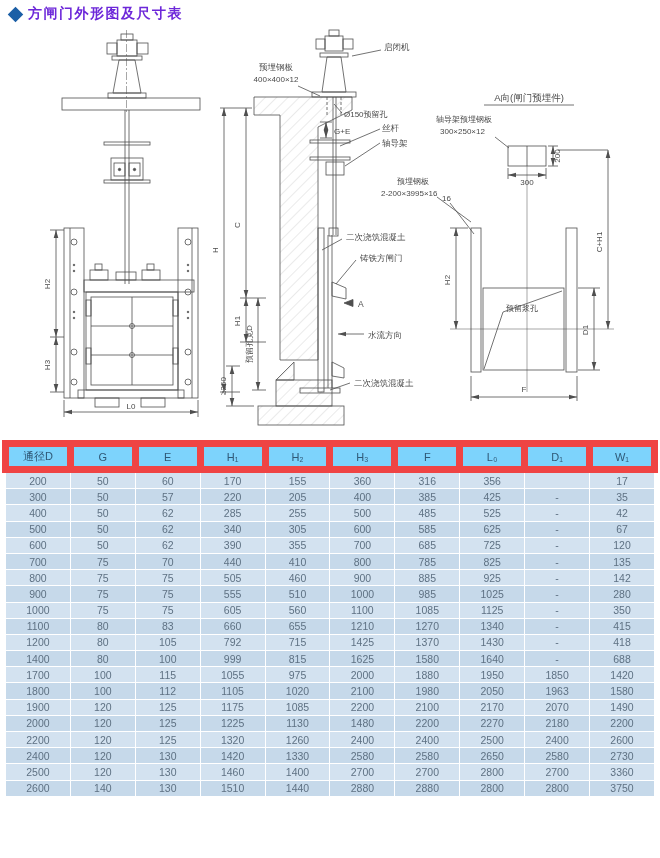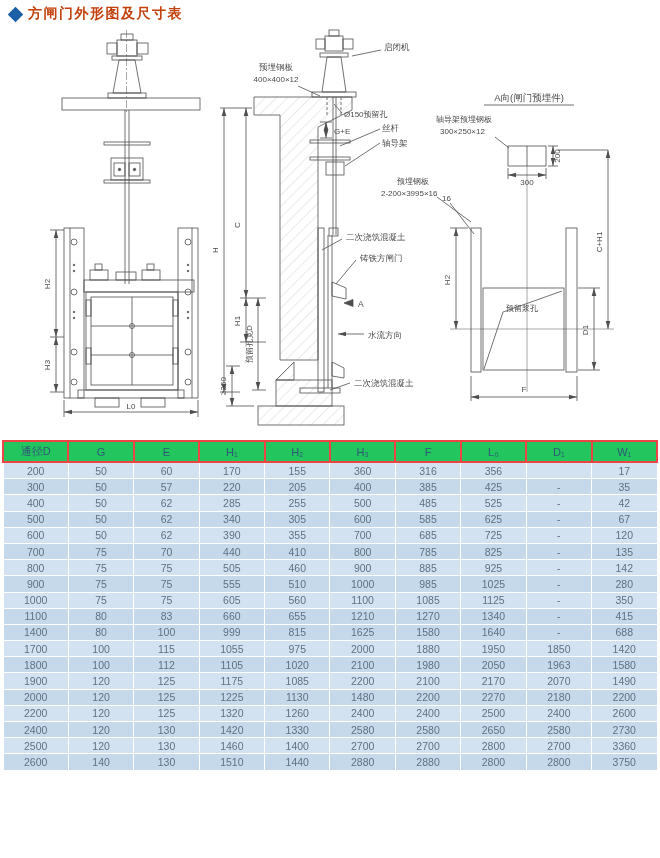--- a/index.html
+++ b/index.html
@@ -1,29 +1,29 @@
 <!DOCTYPE html>
 <html><head>
 <meta charset="utf-8">
 <style>
   html,body{margin:0;padding:0;background:#ffffff;}
   .page{position:relative;width:660px;height:858px;background:#fff;overflow:hidden;
         font-family:"Liberation Sans",sans-serif;}
   .title-row{position:absolute;top:5px;left:8px;display:flex;align-items:center;gap:7px;}
   .diamond{width:11px;height:11px;background:#1b5fa6;transform:rotate(45deg);margin-left:2px;}
-  .page-title{font-size:14px;font-weight:bold;color:#c2410c;margin:0;letter-spacing:1.5px;}
+  .page-title{font-size:14px;font-weight:bold;color:#6d28d9;margin:0;letter-spacing:1.5px;}
   svg.drawing{position:absolute;top:28px;left:0;}
   svg.drawing text{font-family:"Liberation Sans",sans-serif;fill:#4a4a4a;font-size:8.5px;}
   svg.drawing text.cjk{font-size:8.5px;}
   svg.drawing text.dim{font-size:8px;}
   svg.drawing text.vtitle{font-size:9.5px;}
   .size-table{position:absolute;top:440px;left:2px;width:656px;border-collapse:collapse;
               table-layout:fixed;}
-  .size-table th{background:#22c55e;color:#2f5876;font-weight:normal;font-size:11px;
-                 height:19px;border:2px solid #ef4444;text-align:center;padding:0;}
+  .size-table th{background:#7dd3fc;color:#2f5876;font-weight:normal;font-size:11px;
+                 height:19px;border:7px solid #ef4444;text-align:center;padding:0;}
   .size-table td{font-size:10.5px;color:#5e7183;text-align:center;height:15.2px;
                  border:1px solid #fff;padding:0;}
   .size-table tr.odd td{background:#d3e2f0;}
   .size-table tr.even td{background:#c6d9ea;}
 </style>
 </head>
 <body>
 
 <div class="page">
 
@@ -365,20 +365,32 @@
           <td>80</td>
           <td>83</td>
           <td>660</td>
           <td>655</td>
           <td>1210</td>
           <td>1270</td>
           <td>1340</td>
           <td>-</td>
           <td>415</td>
         </tr>
+        <tr class="odd">
+          <td>1200</td>
+          <td>80</td>
+          <td>105</td>
+          <td>792</td>
+          <td>715</td>
+          <td>1425</td>
+          <td>1370</td>
+          <td>1430</td>
+          <td>-</td>
+          <td>418</td>
+        </tr>
         <tr class="even">
           <td>1400</td>
           <td>80</td>
           <td>100</td>
           <td>999</td>
           <td>815</td>
           <td>1625</td>
           <td>1580</td>
           <td>1640</td>
           <td>-</td>

